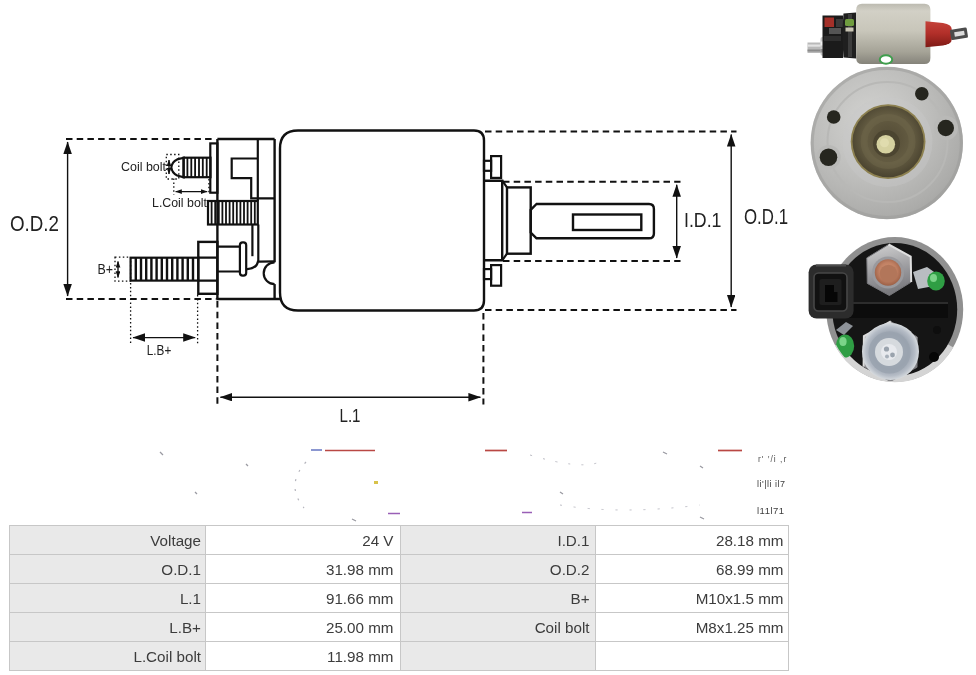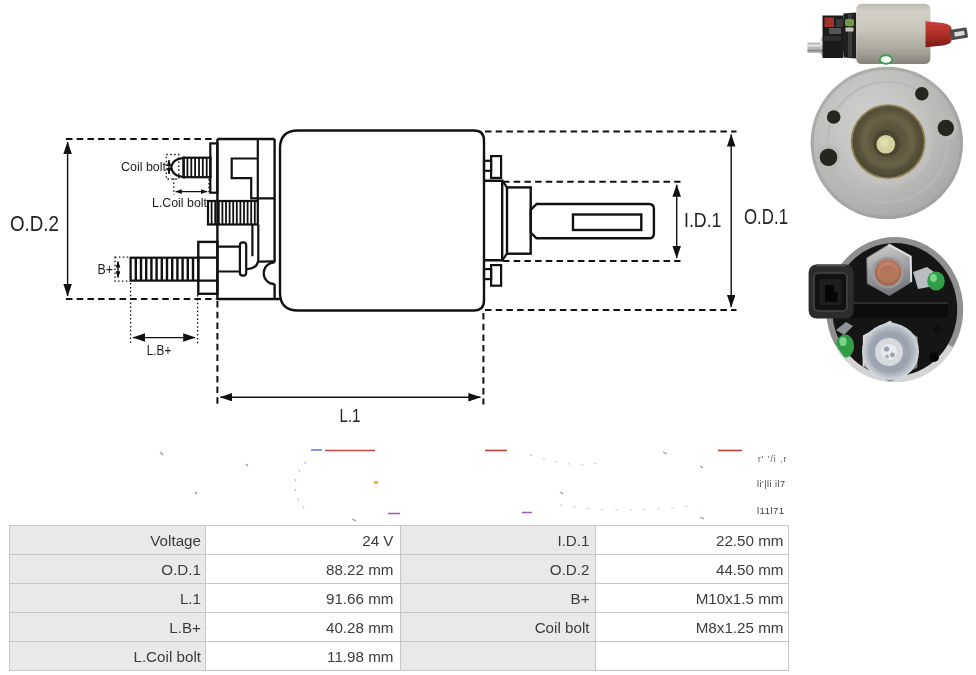--- a/index.html
+++ b/index.html
@@ -242,37 +242,37 @@
 <text x="757" y="487" font-size="9" fill="#3e3e3e" letter-spacing="0.5">lі'|lі іl7</text>
 <text x="757" y="514" font-size="9.5" fill="#3e3e3e" letter-spacing="0.5">l11l71</text>
 </g>
 </svg>
 <table class="spec">
 <tbody>
       <tr>
         <td class="g l1">Voltage</td>
         <td class="w v1">24 V</td>
         <td class="g l2">I.D.1</td>
-        <td class="w v2">22.50 mm</td>
+        <td class="w v2">28.18 mm</td>
       </tr>
 <tr>
         <td class="g l1">O.D.1</td>
-        <td class="w v1">88.22 mm</td>
+        <td class="w v1">31.98 mm</td>
         <td class="g l2">O.D.2</td>
-        <td class="w v2">44.50 mm</td>
+        <td class="w v2">68.99 mm</td>
       </tr>
 <tr>
         <td class="g l1">L.1</td>
         <td class="w v1">91.66 mm</td>
         <td class="g l2">B+</td>
         <td class="w v2">M10x1.5 mm</td>
       </tr>
 <tr>
         <td class="g l1">L.B+</td>
-        <td class="w v1">40.28 mm</td>
+        <td class="w v1">25.00 mm</td>
         <td class="g l2">Coil bolt</td>
         <td class="w v2">M8x1.25 mm</td>
       </tr>
 <tr>
         <td class="g l1">L.Coil bolt</td>
         <td class="w v1">11.98 mm</td>
         <td class="g l2"></td>
         <td class="w v2"></td>
       </tr>
 </tbody>

